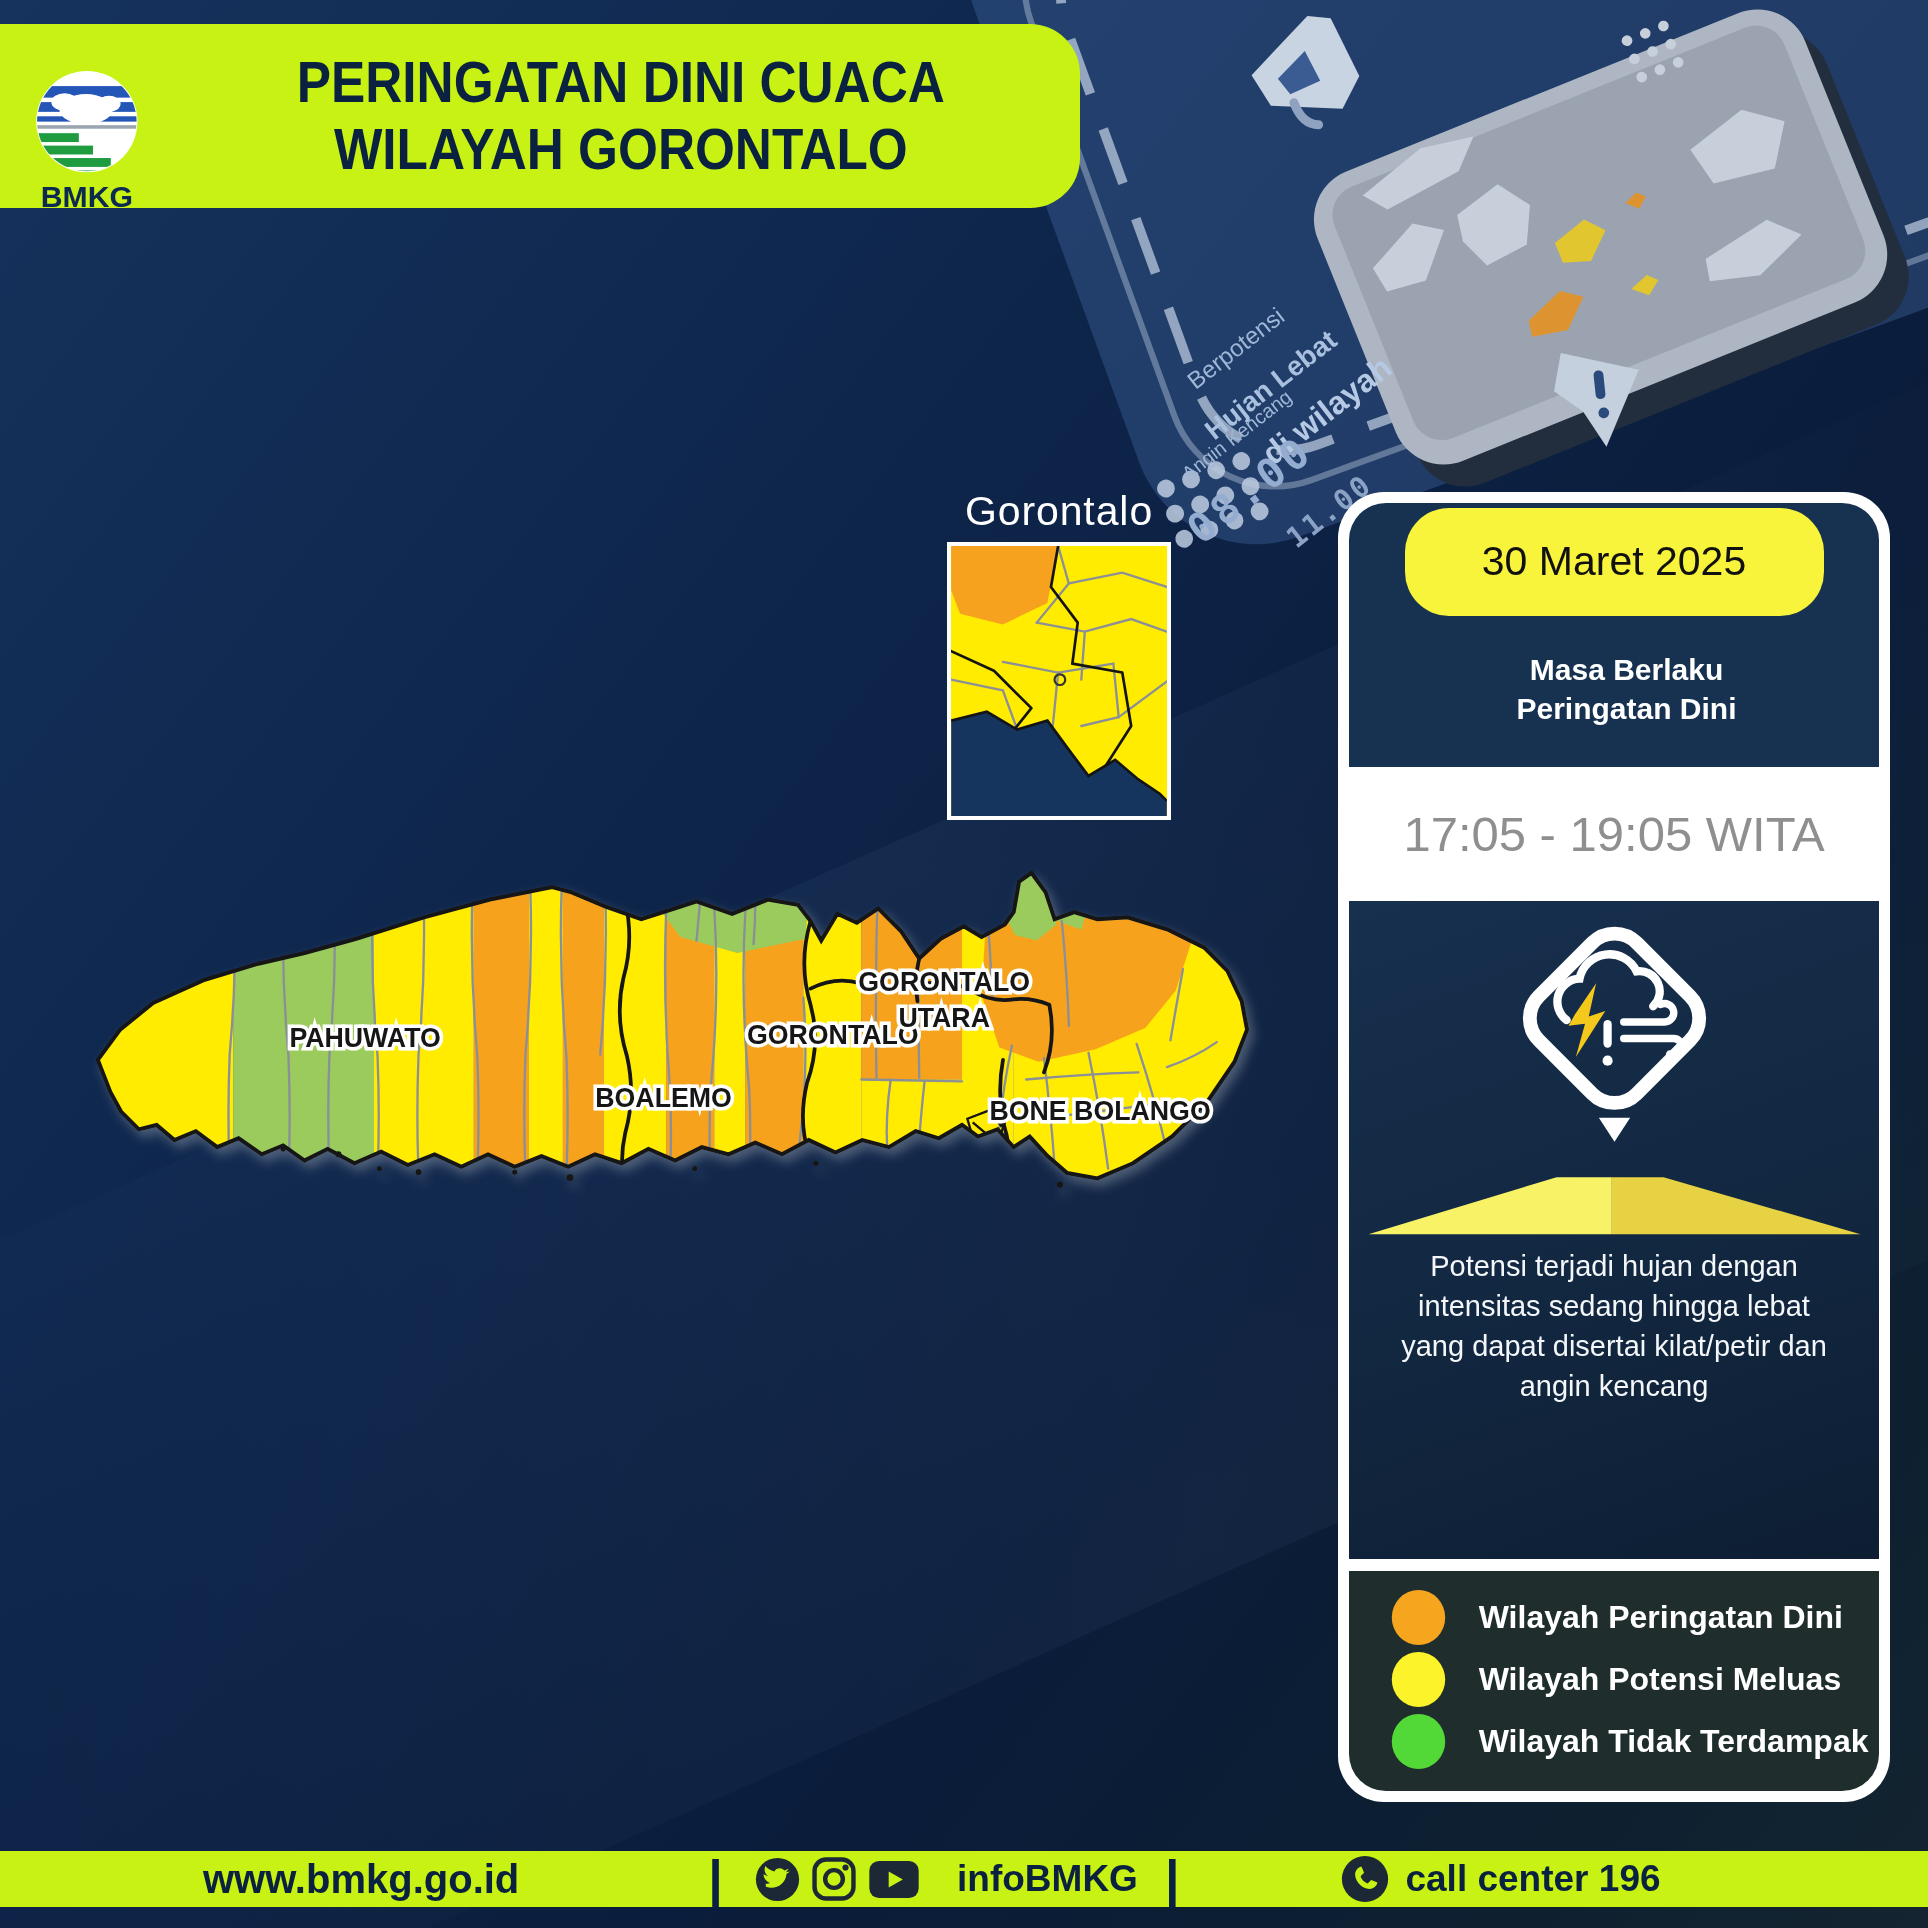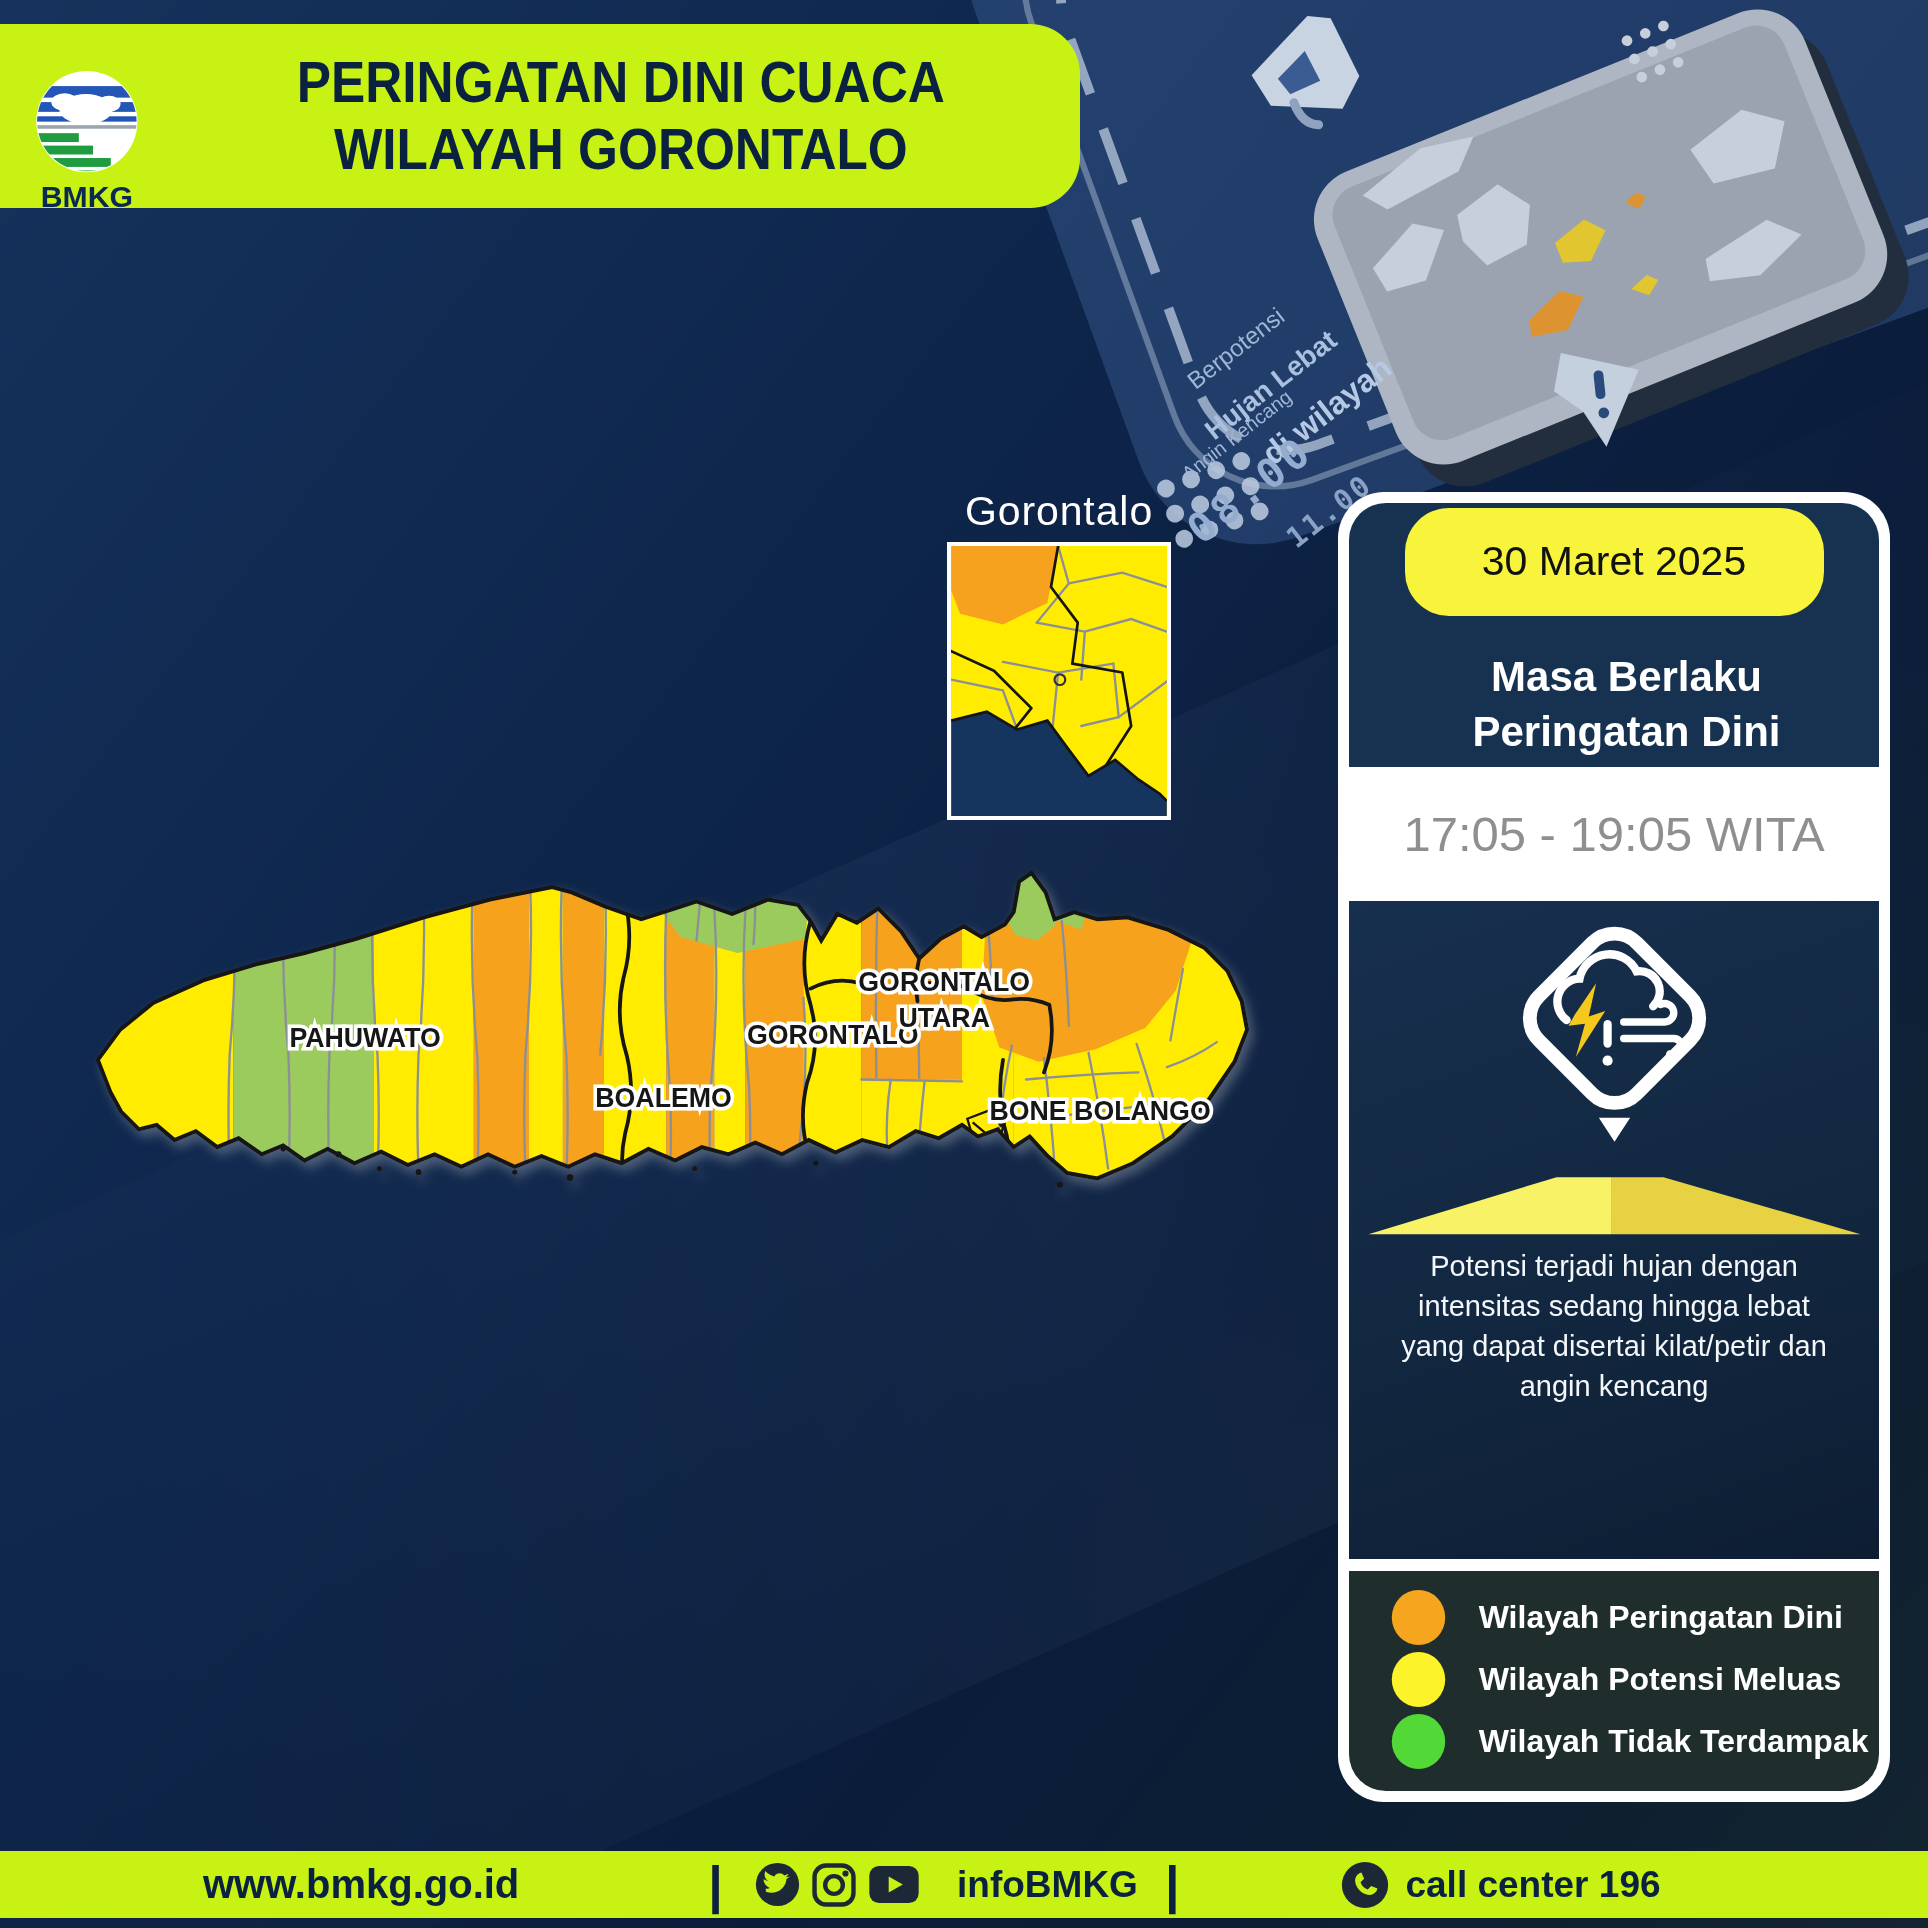--- a/index.html
+++ b/index.html
@@ -28,33 +28,33 @@
   .gline{stroke:#8a8f98;stroke-width:2.6;fill:none;stroke-linecap:round;}
   .bline{stroke:#141414;stroke-width:4.2;fill:none;stroke-linejoin:round;stroke-linecap:round;}
   .maplabel{font-family:"Liberation Sans",sans-serif;font-size:30px;font-weight:bold;fill:#161616;
     stroke:#ffffff;stroke-width:8;paint-order:stroke;text-anchor:middle;}
   
   .card{position:absolute;left:1338px;top:492px;width:552px;height:1310px;background:#fff;border-radius:46px;
     z-index:5;box-sizing:border-box;padding:10.7px;display:flex;flex-direction:column;}
   .panelA{background:var(--c-card_navy);border-radius:37px 37px 0 0;height:264px;position:relative;text-align:center;}
   .pill{margin:5.3px auto 0;width:419px;height:108px;background:var(--c-pill_yellow);border-radius:44px;
     display:flex;align-items:center;justify-content:center;font-size:41px;color:#111;}
-  .validity{margin-top:34px;color:#fff;font-weight:bold;font-size:42px;line-height:1.3;padding-left:25px;}
+  .validity{margin-top:34px;color:#fff;font-weight:bold;font-size:30px;line-height:1.3;padding-left:25px;}
   .timeband{height:134px;display:flex;align-items:center;justify-content:center;color:#8f8f8f;font-size:49px;}
   .panelB{background:linear-gradient(160deg,#17304e 0%,#122740 55%,#0d1e33 100%);height:658px;
     display:flex;flex-direction:column;align-items:center;box-sizing:border-box;padding-top:16px;}
   .desc{color:#f4f7fa;font-size:29px;line-height:1.38;text-align:center;margin-top:10.7px;}
   .desc span{display:block;}
   .gapB{height:12.5px;}
   .panelC{background:var(--c-panel_dark);flex:1;border-radius:0 0 37px 37px;display:flex;flex-direction:column;
     justify-content:space-evenly;box-sizing:border-box;padding:12.5px 0 16px 41px;}
   .legend-row{display:flex;align-items:center;gap:32px;text-align:right;}
   .legend-label{color:#fff;font-size:32px;font-weight:bold;}
   
-  .footer-bar{position:absolute;left:0;top:1851px;width:1928px;height:67px;background:var(--c-lime);z-index:6;
+  .footer-bar{position:absolute;left:0;top:1851px;width:1928px;height:56px;background:var(--c-lime);z-index:6;
     display:flex;align-items:center;color:var(--c-navy_text);font-weight:bold;}
   .f-sep{font-size:52px;font-weight:bold;}
   .f-web{font-size:40px;margin-left:203px;}
   .f-info{font-size:37px;margin-left:38px;}
   .f-call{font-size:37px;margin-left:16px;}
   .icon{display:block;}
 </style>
 </head>
 <body>
 

